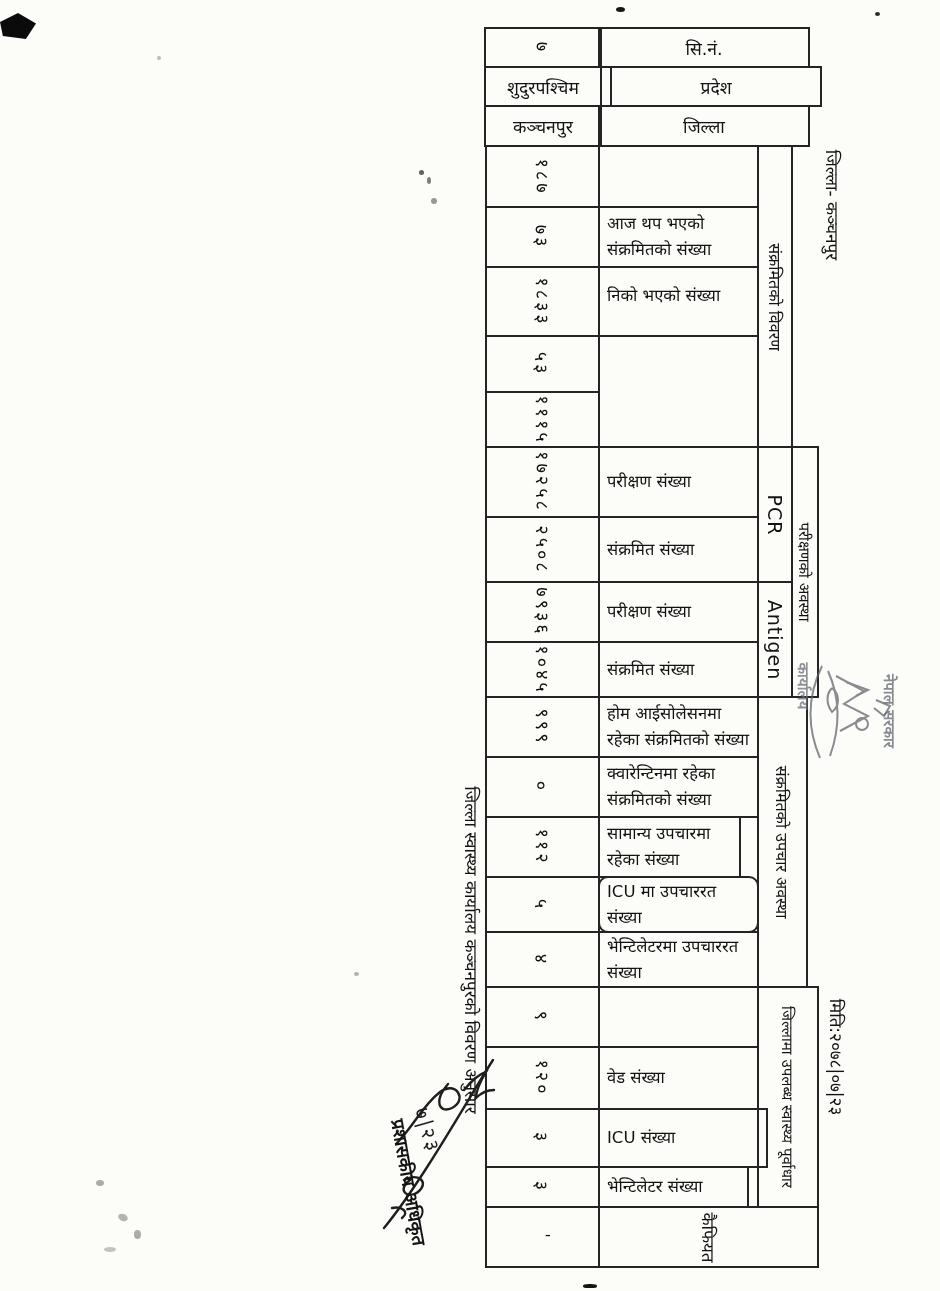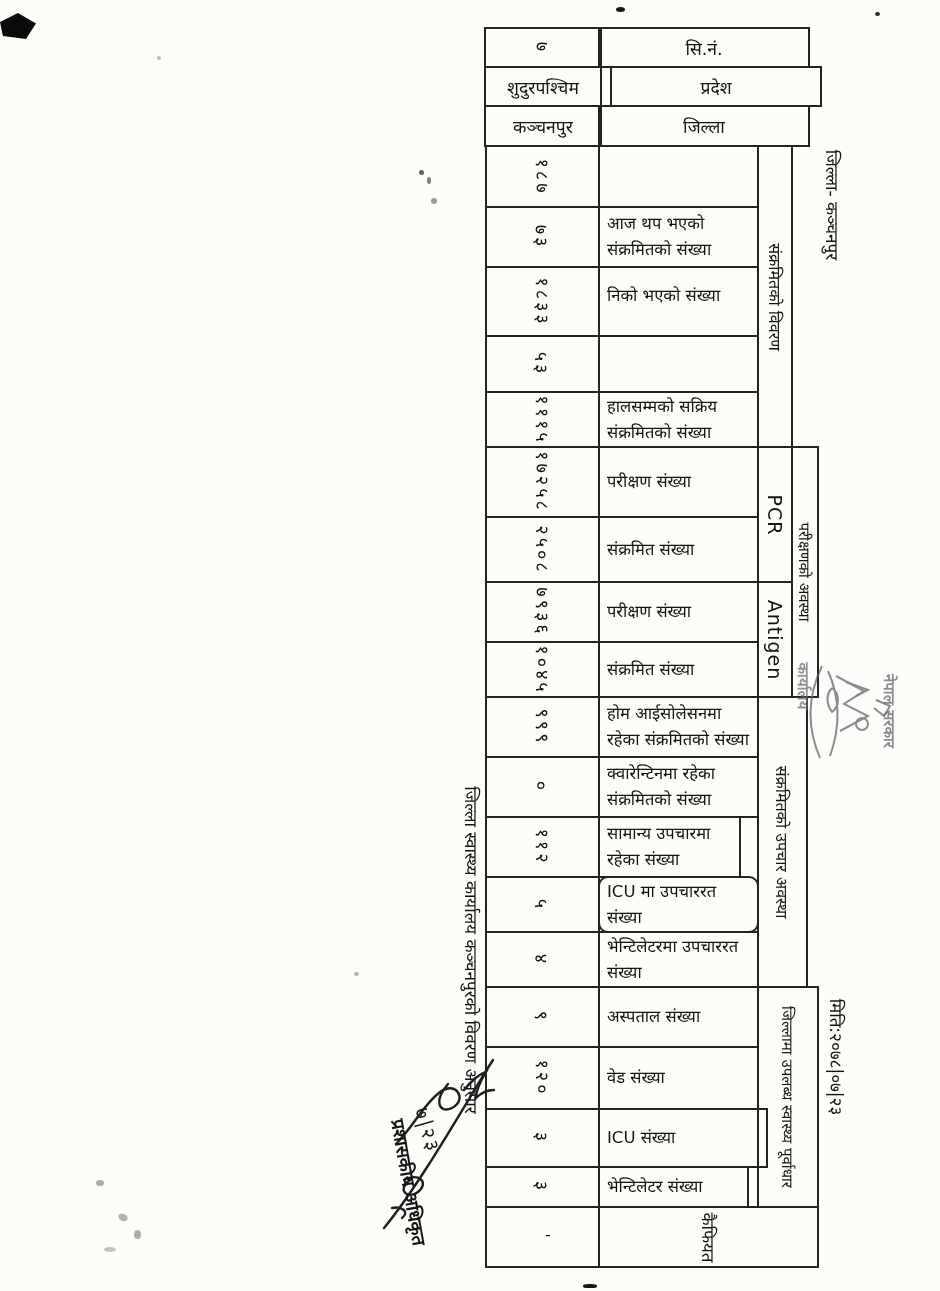--- a/index.html
+++ b/index.html
@@ -64,23 +64,20 @@
       <span>निको भएको संख्या</span>
     </div>
 
   <div class="cell vc" style="left:485px;top:335px;width:115px;height:58px;">
       <span class="num">५३</span>
     </div>
 
   <div class="cell vc" style="left:485px;top:391px;width:115px;height:57px;">
       <span class="num">१११५</span>
     </div>
-  <div class="cell lc" style="left:598px;top:391px;width:161px;height:57px;">
-      <span>हालसम्मको सक्रिय संक्रमितको संख्या</span>
-    </div>
 
   <div class="cell gc" style="left:757px;top:145px;width:36px;height:303px;">
     <span class="vt">संक्रमितको विवरण</span>
   </div>
 
   <div class="cell vc" style="left:485px;top:446px;width:115px;height:72px;">
       <span class="num">१७२५८</span>
     </div>
   <div class="cell lc" style="left:598px;top:446px;width:161px;height:72px;">
       <span>परीक्षण संख्या</span>
@@ -151,23 +148,20 @@
   <div class="cell lc" style="left:598px;top:931px;width:161px;height:57px;">
       <span>भेन्टिलेटरमा उपचाररत संख्या</span>
     </div>
 
   <div class="cell gc" style="left:757px;top:696px;width:51px;height:292px;">
     <span class="vt">संक्रमितको उपचार अवस्था</span>
   </div>
 
   <div class="cell vc" style="left:485px;top:986px;width:115px;height:62px;">
       <span class="num">९</span>
-    </div>
-  <div class="cell lc" style="left:598px;top:986px;width:161px;height:62px;">
-      <span>अस्पताल संख्या</span>
     </div>
 
   <div class="cell vc" style="left:485px;top:1046px;width:115px;height:64px;">
       <span class="num">१२०</span>
     </div>
   <div class="cell lc" style="left:598px;top:1046px;width:161px;height:64px;">
       <span>वेड संख्या</span>
     </div>
 
   <div class="cell vc" style="left:485px;top:1108px;width:115px;height:60px;">

